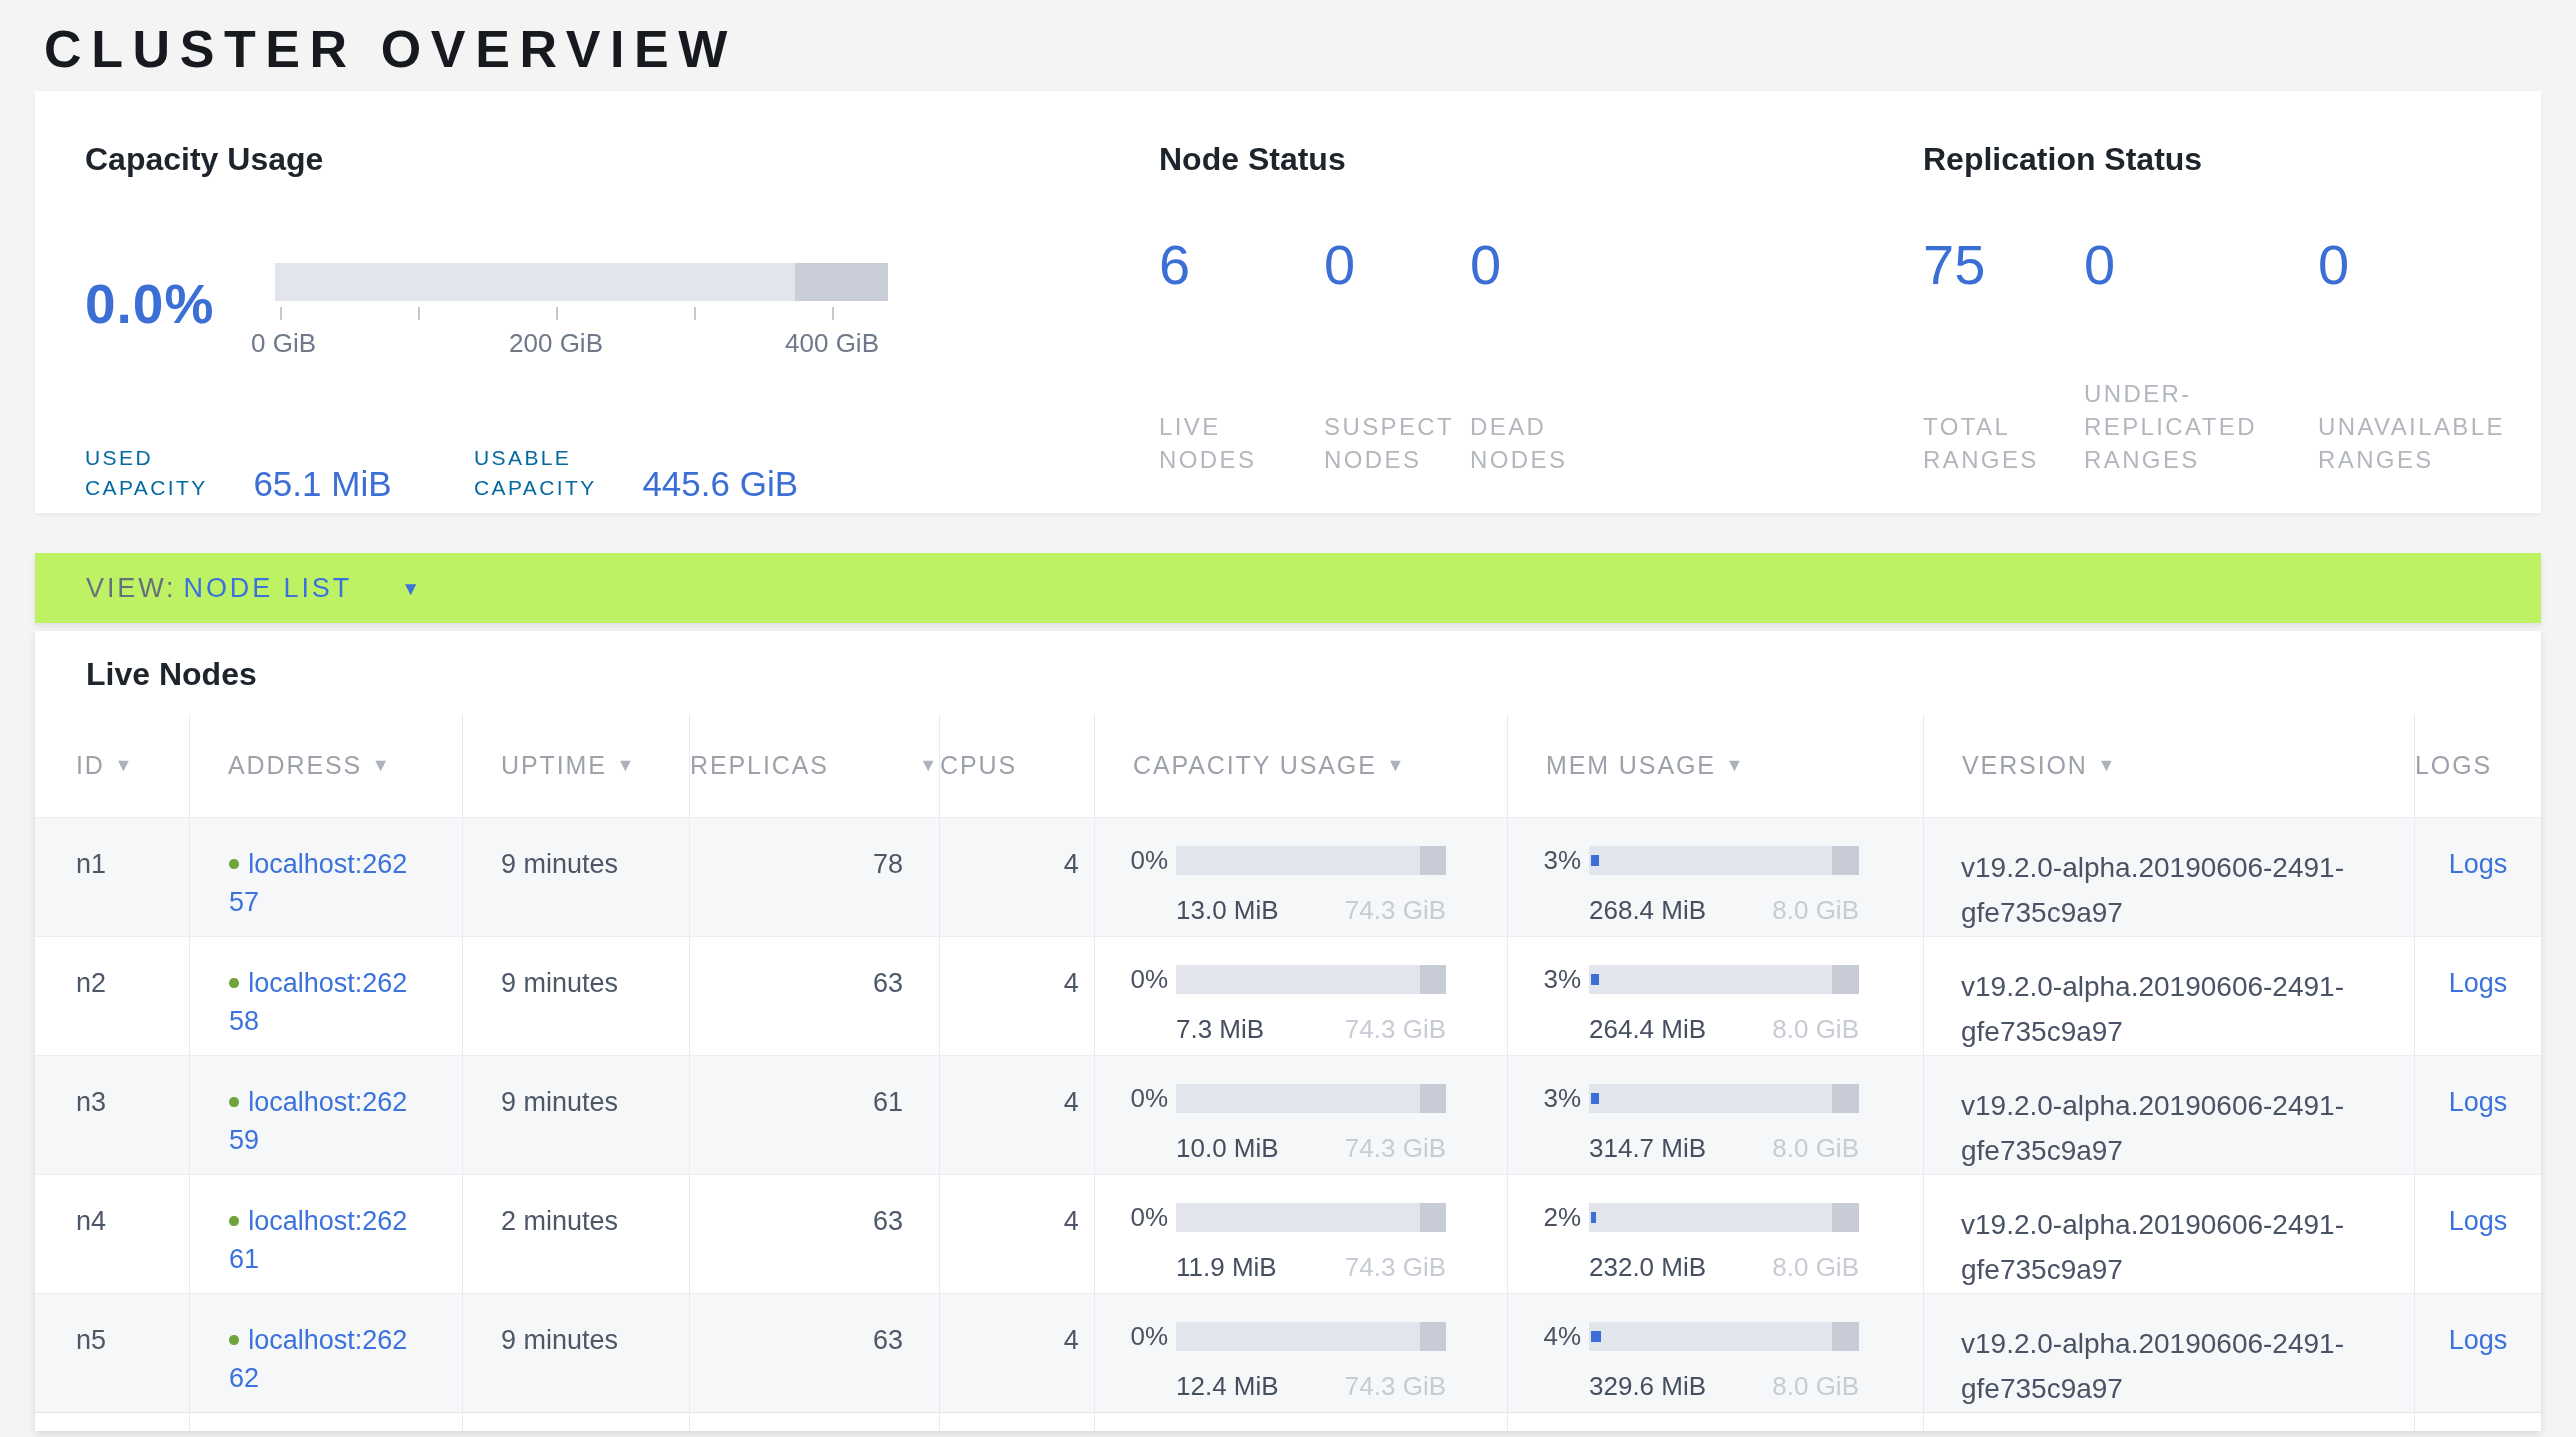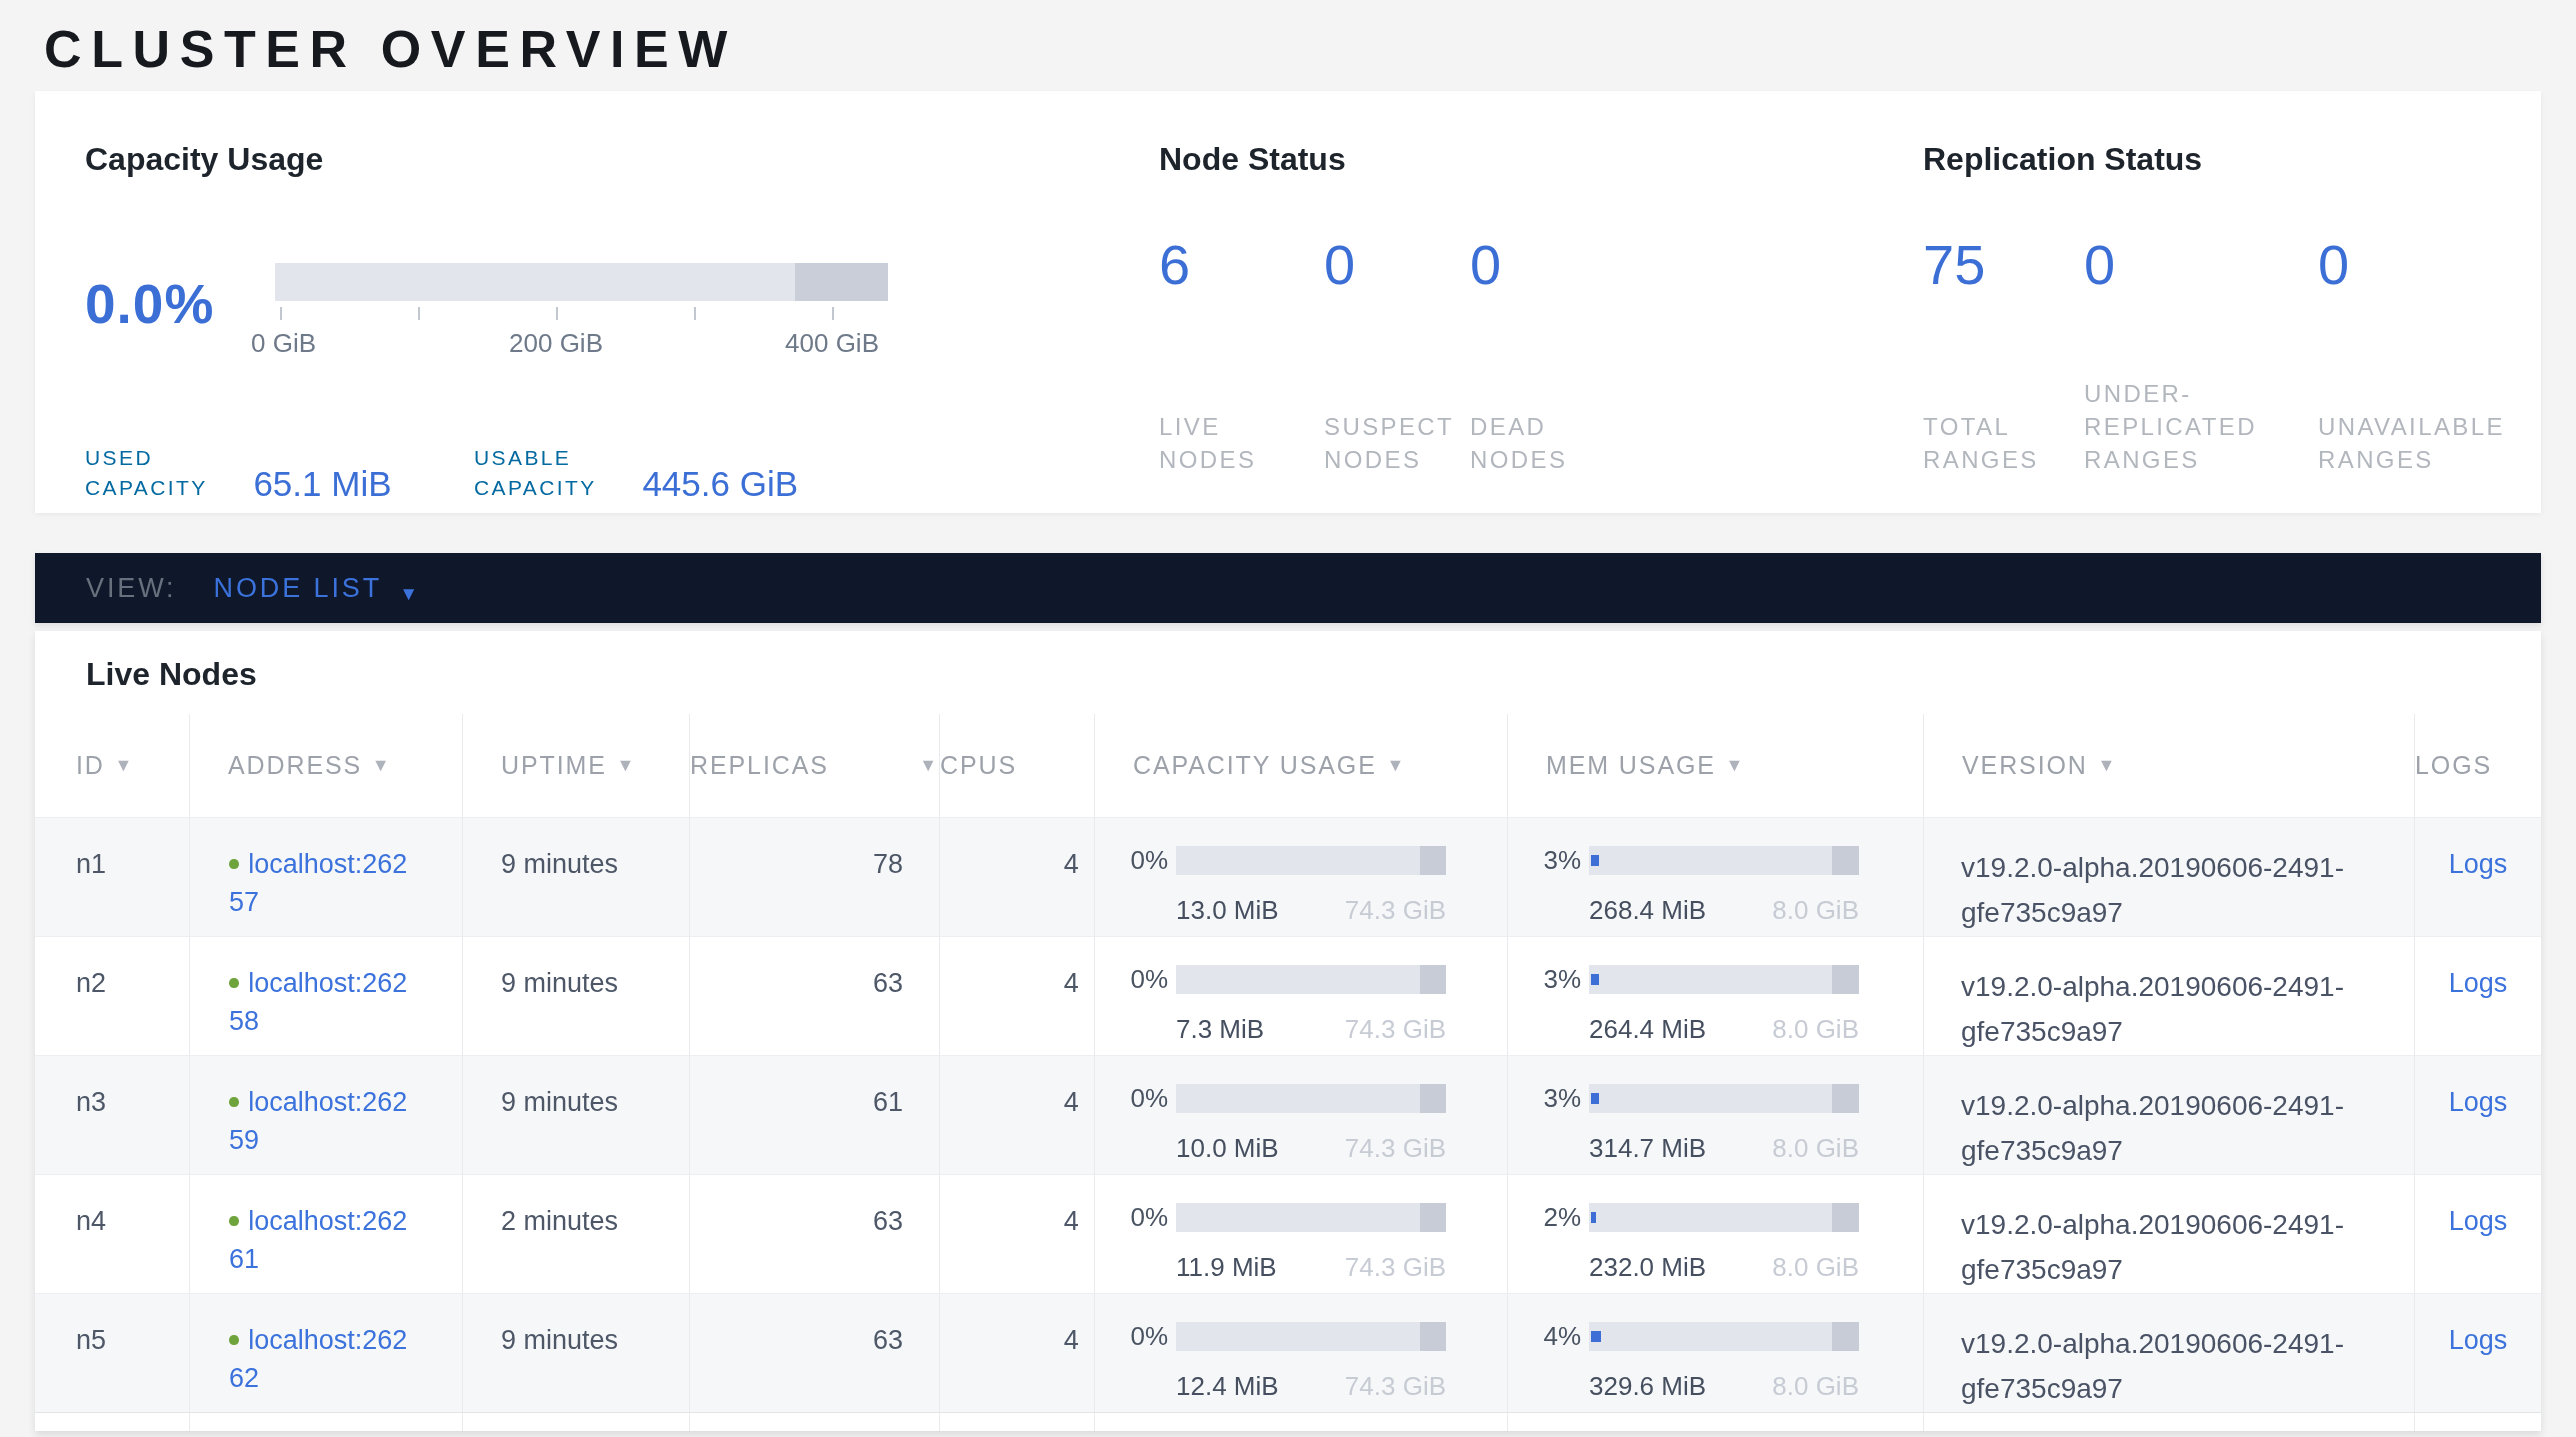--- a/index.html
+++ b/index.html
@@ -64,25 +64,25 @@
   .stat-value { font-size:56px; color:#3C6FD6; line-height:1.05; }
   .stat-label { font-size:24px; line-height:33px; letter-spacing:2.4px; color:#B2B6BD; }
   .nodes .stat .stat-label { max-width:136px; }
   .repl .stat:nth-child(1) .stat-label { max-width:136px; }
   .repl .stat:nth-child(2) .stat-label { max-width:196px; }
   .repl .stat:nth-child(3) .stat-label { max-width:211px; }
 
   
   .view-bar {
     position:absolute; left:35px; top:553px; width:2506px; height:70px;
-    background:#0f172a; box-shadow:0 2.9px 5.8px rgba(120,124,130,0.18);
+    background:#bef264; box-shadow:0 2.9px 5.8px rgba(120,124,130,0.18);
     display:flex; align-items:center; padding-left:51px;
   }
   .view-label { font-size:27px; letter-spacing:2.9px; color:#67707C; }
-  .view-select { display:flex; align-items:flex-end; margin-left:37px; cursor:pointer; }
+  .view-select { display:flex; align-items:center; margin-left:7px; cursor:pointer;gap:32px; }
   .view-select-text { font-size:27px; letter-spacing:2.9px; color:#3B72DC; }
   .view-caret { font-size:19px; color:#3B72DC; margin-left:17px; transform:translateY(1px); }
 
   
   .nodes-panel {
     position:absolute; left:35px; top:631px; width:2506px; height:800px;
     background:#FFFFFF; box-shadow:0 3.8px 7.7px rgba(0,0,0,0.10);
     overflow:hidden;
   }
   .nodes-title { margin:25px 0 0 51px; font-size:32px; font-weight:bold; color:#1E242C; }

